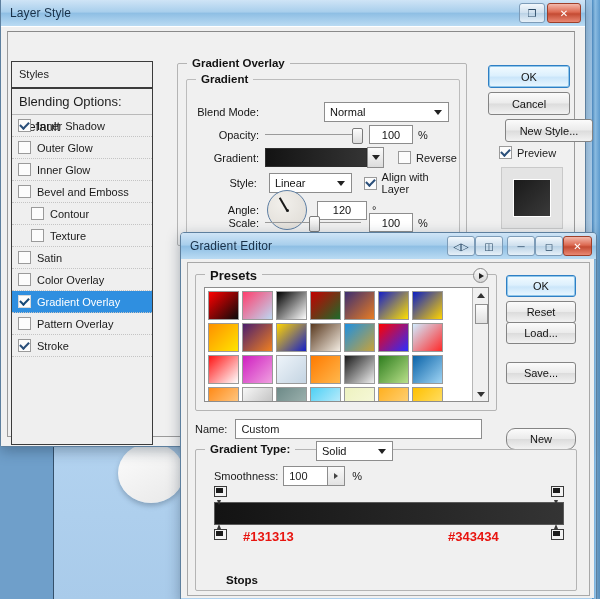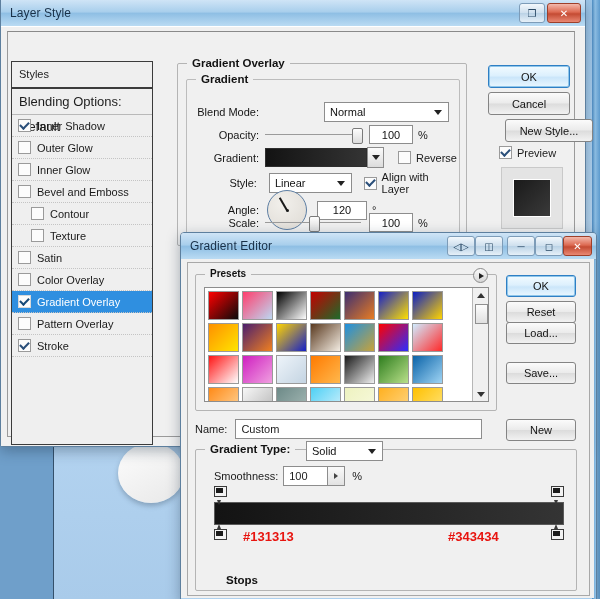--- a/index.html
+++ b/index.html
@@ -114,21 +114,21 @@
   #ls-thumb .inner{width:36px;height:36px;background:linear-gradient(135deg,#1a1a1a,#3a3a3a);
     border:1px solid #ffffff;}
 
   
   #gradient-editor{left:180px;top:232px;width:415px;height:367px;}
   #ge-body{position:absolute;left:0;top:26px;width:413px;height:339px;background:#f0f0f0;}
   #ge-inner{position:absolute;left:6px;top:3px;width:401px;height:332px;
     border:1px solid #a8a8a8;background:#f0f0f0;}
   #presets-grp{position:absolute;left:14px;top:15px;width:300px;height:135px;
     border:1px solid #b4b4b4;border-radius:2px;}
-  #presets-grp .grp-title{font-weight:bold;font-size:10px;}
+  #presets-grp .grp-title{font-weight:bold;font-size:13px;}
   .gear-btn{position:absolute;right:8px;top:-7px;width:13px;height:13px;border-radius:50%;
     background:linear-gradient(180deg,#fafafa,#d6d6d6);border:1px solid #8b8b8b;
     display:flex;align-items:center;justify-content:center;}
   .gear-btn .arr{width:0;height:0;border-top:3.5px solid transparent;
     border-bottom:3.5px solid transparent;border-left:5px solid #222;margin-left:1px;}
   #presets-box{position:absolute;left:8px;top:12px;width:283px;height:113px;
     background:#ffffff;border:1px solid #8d8d8d;display:flex;}
   #presets-grid{width:265px;padding:3px 0 0 3px;display:flex;flex-wrap:wrap;
     align-content:flex-start;overflow:hidden;}
   .preset{width:29px;height:27px;margin:0 3px 3px 0;border:1px solid #9a9a9a;}
@@ -145,25 +145,25 @@
     background:linear-gradient(180deg,#fdfdfd,#e0e0e0);border:1px solid #909090;}
 
   #ge-ok{position:absolute;left:325px;top:16px;width:68px;height:20px;}
   #ge-reset{position:absolute;left:325px;top:42px;width:68px;height:20px;}
   #ge-load{position:absolute;left:325px;top:63px;width:68px;height:20px;}
   #ge-save{position:absolute;left:325px;top:103px;width:68px;height:20px;}
 
   #name-row{position:absolute;left:14px;top:160px;width:380px;height:20px;display:flex;align-items:center;}
   #name-input{margin-left:8px;width:240px;height:18px;background:#fff;border:1px solid #8d8d8d;
     display:flex;align-items:center;padding-left:5px;font-size:11px;}
-  #ge-new{position:absolute;left:325px;top:160px;width:68px;height:20px;}
+  #ge-new{position:absolute;left:325px;top:169px;width:68px;height:20px;border-radius:9px;}
 
   #gtype-grp{position:absolute;left:14px;top:190px;width:380px;height:140px;
     border:1px solid #b4b4b4;border-radius:2px;}
-  #gtype-combo{position:absolute;left:110px;top:-9px;width:70px;height:18px;}
+  #gtype-combo{position:absolute;left:120px;top:-9px;width:70px;height:18px;}
   #smooth-row{position:absolute;left:18px;top:16px;display:flex;align-items:center;}
   #smooth-val{width:38px;height:18px;background:#fff;border:1px solid #8d8d8d;
     display:flex;align-items:center;padding-left:5px;font-size:11px;margin-left:5px;}
   #smooth-btn{width:16px;height:18px;border:1px solid #8d8d8d;border-left:none;
     background:linear-gradient(180deg,#fafafa,#e2e2e2);display:flex;align-items:center;
     justify-content:center;}
   #smooth-btn .arr{width:0;height:0;border-top:3px solid transparent;
     border-bottom:3px solid transparent;border-left:4px solid #444;}
 
   #gradbar{position:absolute;left:18px;top:52px;width:348px;height:21px;

